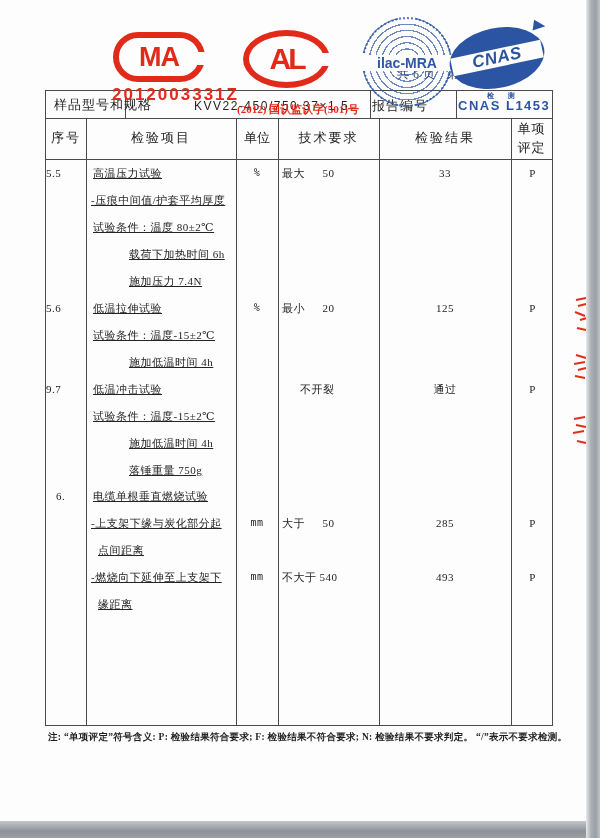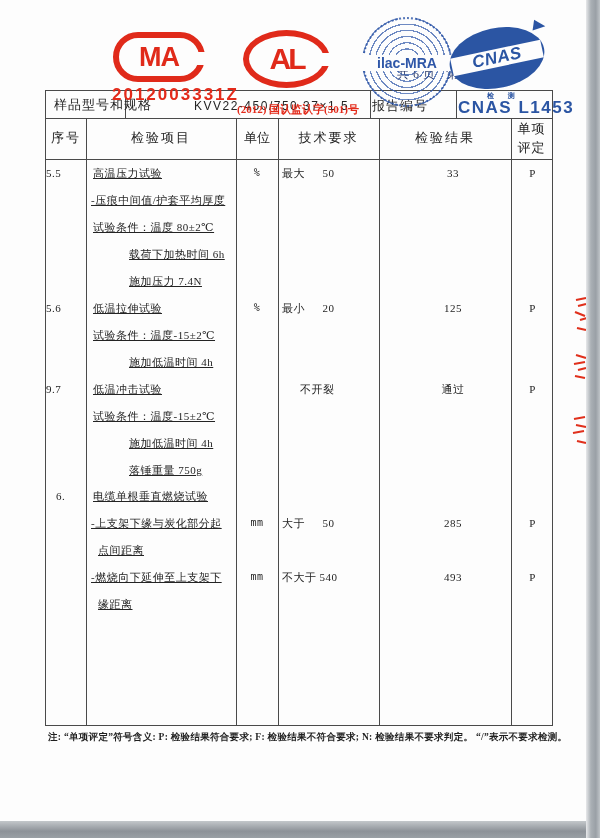--- a/index.html
+++ b/index.html
@@ -25,21 +25,21 @@
   .bl span{position:absolute;white-space:nowrap;letter-spacing:0.5px;}
   .c-seq{left:0;width:40px;}
   .c-item{left:47px;text-decoration:underline;}
   .c-item.neg{left:45px;}
   .c-item.ind1{left:83px;}
   .c-item.ind2{left:52px;}
   .c-unit{left:190px;width:42px;text-align:center;font-family:"DejaVu Sans Mono",monospace;font-size:10px;}
   .c-reqq{left:236px;}
   .c-req3{left:254px;}
   .c-reqv{left:232px;width:101px;text-align:center;}
-  .c-res{left:333px;width:132px;text-align:center;margin-left:8px;}
+  .c-res{left:333px;width:132px;text-align:center;}
   .c-ver{left:465px;width:43px;text-align:center;font-family:"Liberation Serif",serif;}
   .cma-mark{position:absolute;left:113px;top:32px;width:92px;height:50px;
     border:6px solid #e02a1a;border-radius:28px;box-sizing:border-box;
     display:flex;align-items:center;justify-content:center;
     font-family:"Liberation Sans","DejaVu Sans",sans-serif;font-weight:bold;
     font-size:27px;color:#e02a1a;letter-spacing:-1px;}
   .cma-notch{position:absolute;right:-8px;top:14px;width:12px;height:13px;background:#fdfdfd;}
   .al-mark{position:absolute;left:243px;top:30px;width:87px;height:58px;
     border:6px solid #e02a1a;border-radius:50%;box-sizing:border-box;
     display:flex;align-items:center;justify-content:center;
@@ -68,21 +68,21 @@
     border-left:12px solid #2b55a3;border-top:5px solid transparent;border-bottom:6px solid transparent;
     transform:rotate(20deg);}
 
   .stamp-num{position:absolute;left:112px;top:85px;font-family:"Liberation Sans","DejaVu Sans",sans-serif;
     font-weight:bold;font-size:17px;letter-spacing:2px;color:#e32a1a;}
   .stamp-line{position:absolute;left:237px;top:102px;font-size:11px;font-weight:bold;
     letter-spacing:0px;color:#e32a1a;}
   .page-info{position:absolute;left:397px;top:66px;font-size:12px;letter-spacing:4px;color:#2d3c6b;}
   .cnas-sub{position:absolute;left:487px;top:91px;font-size:7px;letter-spacing:6px;color:#2b55a3;font-weight:bold;}
   .cnas-reg{position:absolute;left:458px;top:98px;font-family:"Liberation Sans","DejaVu Sans",sans-serif;
-    font-weight:bold;font-size:17px;letter-spacing:1.5px;color:#2b55a3;}
+    font-weight:bold;font-size:13px;letter-spacing:1.5px;color:#2b55a3;}
 
   .seal-frag{position:absolute;color:#e0301c;}
 
   .note{position:absolute;left:48px;top:731px;width:510px;font-size:9.5px;letter-spacing:0.3px;
     color:#1f1f1f;white-space:nowrap;font-weight:bold;}
 </style>
 </head>
 <body>
 
 <div class="page">

